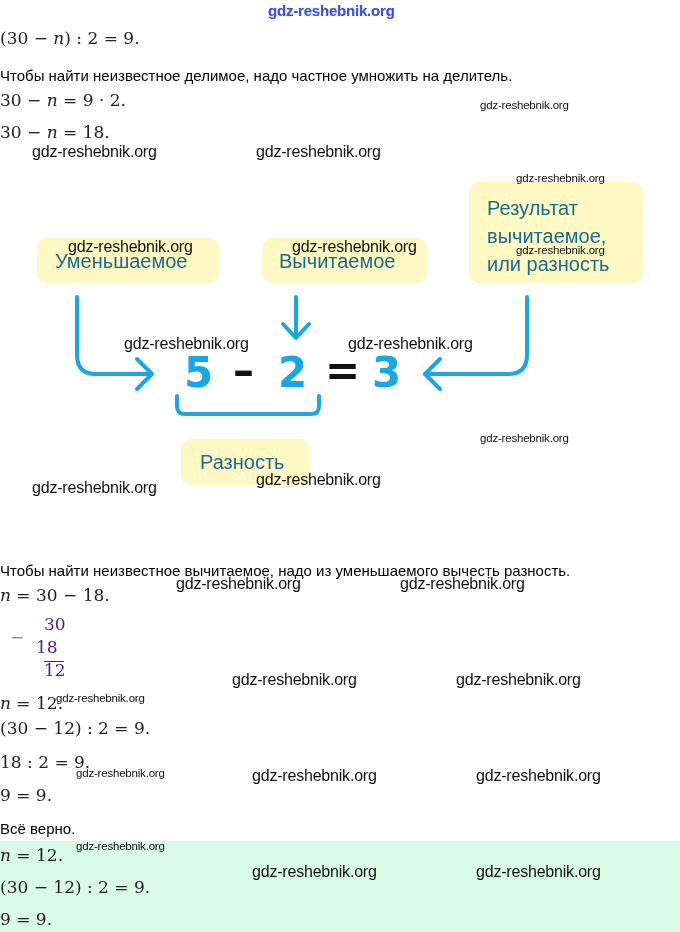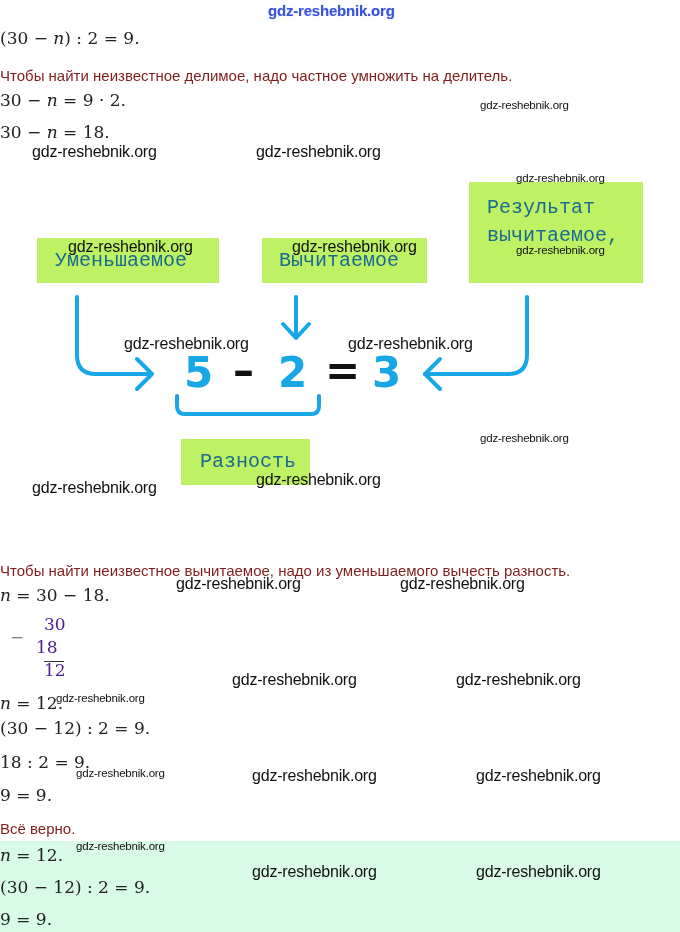--- a/index.html
+++ b/index.html
@@ -9,35 +9,35 @@
     font-family: "Liberation Sans", sans-serif;
   }
   .abs { position: absolute; white-space: nowrap; }
   .math {
     font-family: "DejaVu Serif", "Liberation Serif", serif;
     font-size: 17px; color: #222;
   }
   .math i { font-style: italic; }
   .text {
     font-family: "Liberation Sans", sans-serif;
-    font-size: 15px; color: #7f1d1d;
+    font-size: 15px; color: #000000;
   }
   .wm {
     font-family: "Liberation Sans", sans-serif;
     color: #111; font-size: 16px; letter-spacing: -0.2px;
     z-index: 10;
   }
   .wm.small { font-size: 11.5px; }
   .wm.top {
     color: #3a55d8; font-size: 15px; font-weight: bold;
     text-shadow: 0 0 1px #9fb0ff;
   }
   .box {
-    position: absolute; background: #bef264; border-radius: 0;
-    color: #1b6a8f; font-family: Liberation Mono, monospace;
+    position: absolute; background: #fef9c3; border-radius: 10px;
+    color: #1b6a8f; font-family: Liberation Sans, sans-serif;
     font-size: 20px; line-height: 1; box-sizing: border-box;
   }
   .big {
     position: absolute; font-family: "DejaVu Sans", sans-serif;
     font-weight: bold; font-size: 42px; line-height: 1;
   }
   .blue { color: #17a6e6; }
   .dark { color: #111; }
   .green {
     position: absolute; left: 0; top: 841px; width: 680px; height: 91px;
@@ -65,20 +65,21 @@
 <div>
   <div class="box" style="left:37px; top:238px; width:182px; height:45px; padding:13px 0 0 18px;">
     <span>Уменьшаемое</span>
   </div>
   <div class="box" style="left:262px; top:238px; width:165px; height:45px; padding:13px 0 0 17px;">
     <span>Вычитаемое</span>
   </div>
   <div class="box" style="left:469px; top:182px; width:174px; height:101px; padding:12px 0 0 18px; line-height:28px;">
     <div>Результат</div>
     <div>вычитаемое,</div>
+    <div>или разность</div>
   </div>
   <div class="box" style="left:181px; top:439px; width:129px; height:46px; padding:13px 16px 0 19px;">
     <span>Разность</span>
   </div>
 
   <svg style="position:absolute; left:0; top:0;" width="680" height="932">
     <g fill="none" stroke="#17a6e6" stroke-width="4" stroke-linecap="round" stroke-linejoin="round">
       <path d="M77 297 V355 Q77 374 96 374 H150"></path>
       <path d="M137 359 L152 374 L137 389"></path>
       <path d="M296 297 V336"></path>

